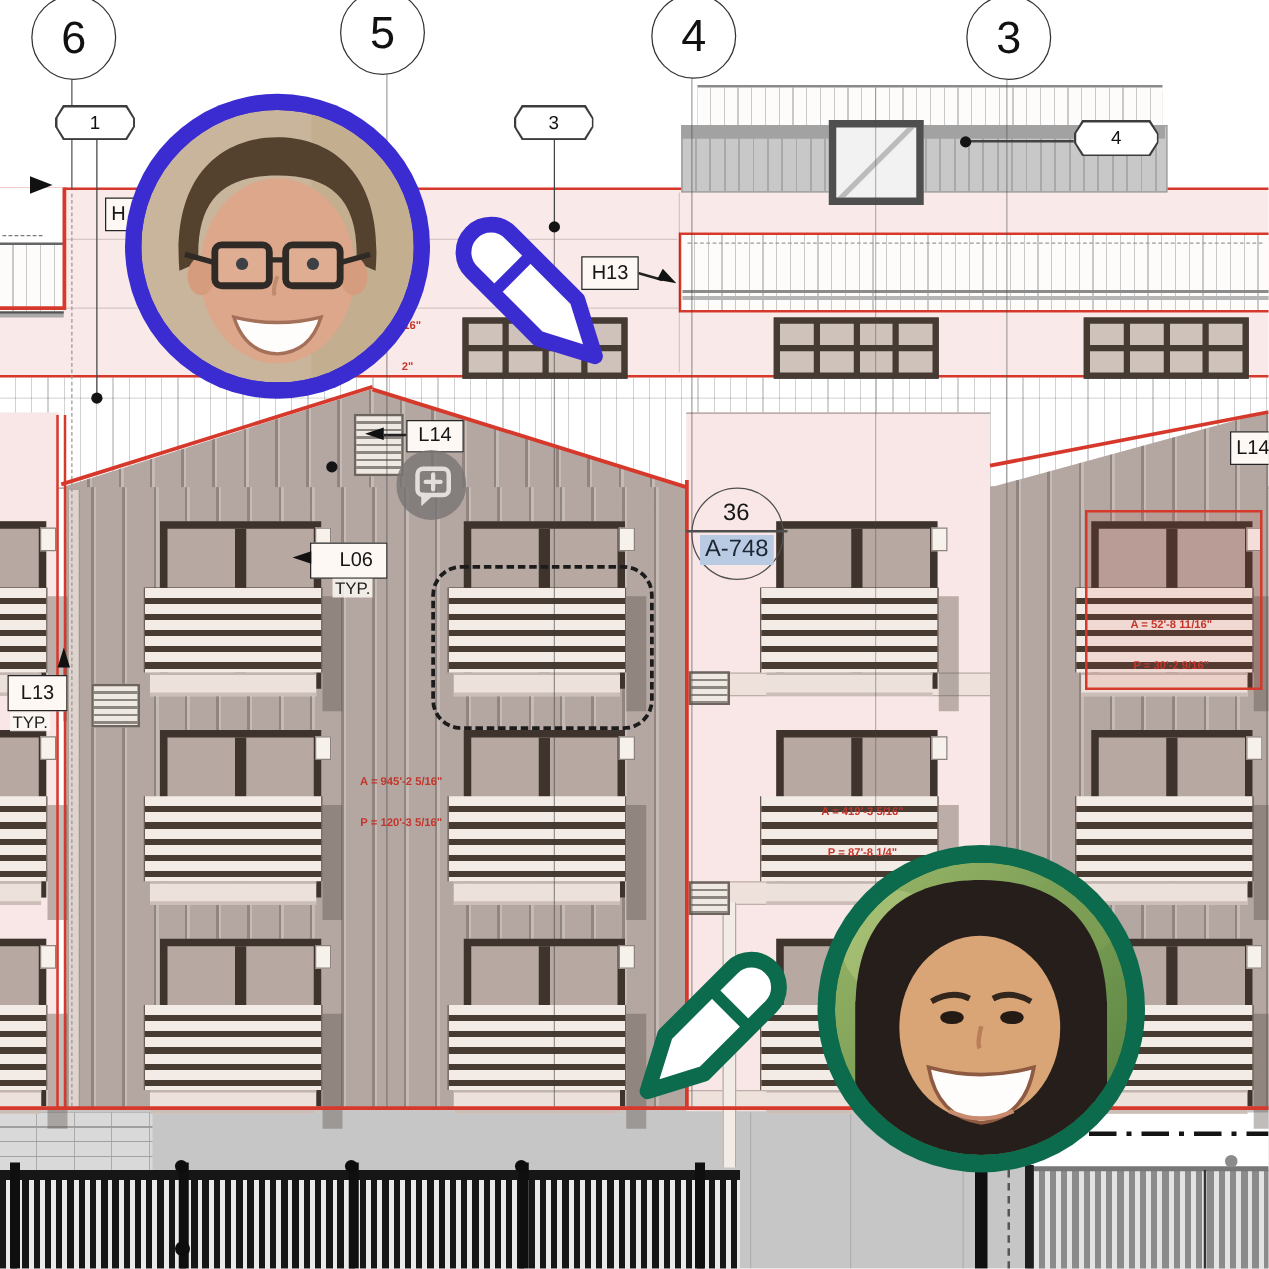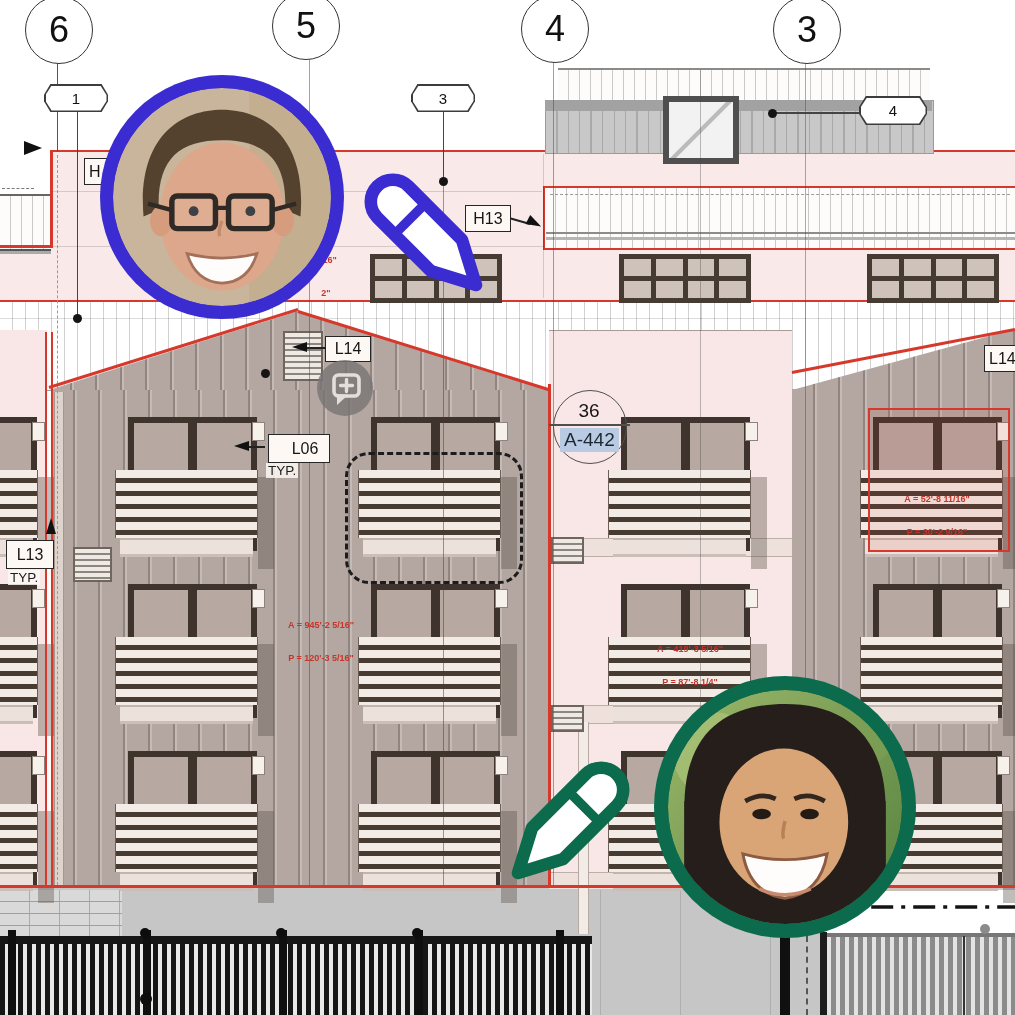--- a/index.html
+++ b/index.html
@@ -346,21 +346,21 @@
     </div>
   <div class="abs grayline" style="left:509px;top:217px;width:22px;height:1.5px;background:#222;transform-origin:0 50%;transform:rotate(16deg);"></div>
   <div class="abs arrow" style="left:527px;top:218px;border-width:5px 0 5px 15px;border-color:transparent transparent transparent #111;transform:rotate(28deg);"></div>
 
   <div class="abs tagbox" style="left:325px;top:336px;width:44px;height:24px;">
     <span>L14</span>
     </div>
   <div class="abs grayline" style="left:307px;top:347px;width:18px;height:1.5px;background:#222;"></div>
   <div class="abs arrow" style="left:292px;top:342px;border-width:5px 15px 5px 0;border-color:transparent #111 transparent transparent;"></div>
 
-  <div class="abs tagbox" style="left:268px;top:434px;width:48px;height:27px;padding-left:12px;">
+  <div class="abs tagbox" style="left:248px;top:434px;width:48px;height:27px;padding-left:12px;">
     <span>L06</span>
     </div>
   <div class="abs typ" style="left:266px;top:463px;">
     <span>TYP.</span></div>
   <div class="abs grayline" style="left:249px;top:446px;width:16px;height:1.5px;background:#222;"></div>
   <div class="abs arrow" style="left:234px;top:441px;border-width:5px 15px 5px 0;border-color:transparent #111 transparent transparent;"></div>
 
   <div class="abs tagbox" style="left:6px;top:540px;width:46px;height:27px;">
     <span>L13</span>
     </div>
@@ -371,21 +371,21 @@
 
   <div class="abs tagbox" style="left:984px;top:345px;width:44px;height:25px;justify-content:flex-start;padding-left:4px;">
     <span>L14</span>
     </div>
 
   <div class="abs" style="left:553px;top:390px;width:72px;height:72px;border:1.5px solid #4f4f4f;border-radius:50%;z-index:6;"></div>
   <div class="abs grayline" style="left:549px;top:424px;width:81px;height:1.5px;background:#4f4f4f;z-index:6;"></div>
   <div class="abs" style="left:553px;top:400px;width:72px;text-align:center;font-size:19px;color:#161616;z-index:6;">
     <span>36</span></div>
   <div class="abs" style="left:560px;top:428px;background:#b9cbe3;padding:1px 4px;font-size:19px;color:#1d2733;z-index:6;">
-    <span>A-442</span></div>
+    <span>A-748</span></div>
 
   <div class="abs" style="left:317px;top:360px;width:56px;height:56px;z-index:7;">
     <svg width="56" height="56" viewBox="0 0 56 56">
       <circle cx="28" cy="28" r="28" fill="rgba(121,117,117,0.82)"></circle>
       <rect x="17" y="15" width="25" height="21" rx="4.5" fill="none" stroke="#e3dedc" stroke-width="3.6"></rect>
       <path d="M20,34 L20,45 L31,35 Z" fill="#e3dedc"></path>
       <path d="M23.5,25.5 h12 M29.5,19.5 v12" stroke="#e3dedc" stroke-width="3.4" stroke-linecap="round"></path>
     </svg>
   </div>
 

